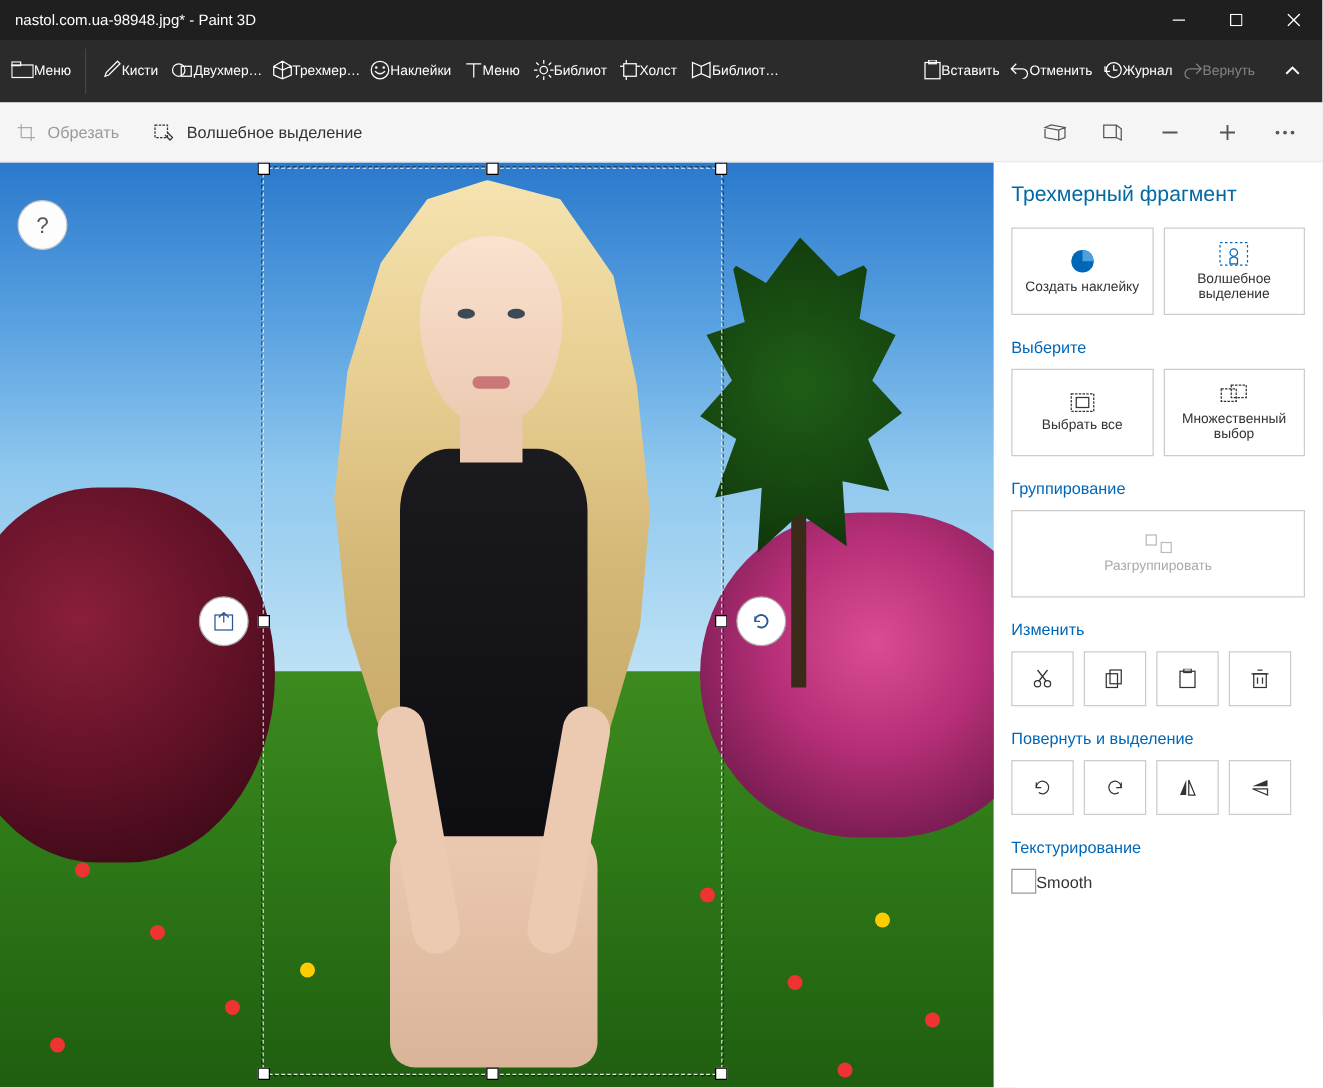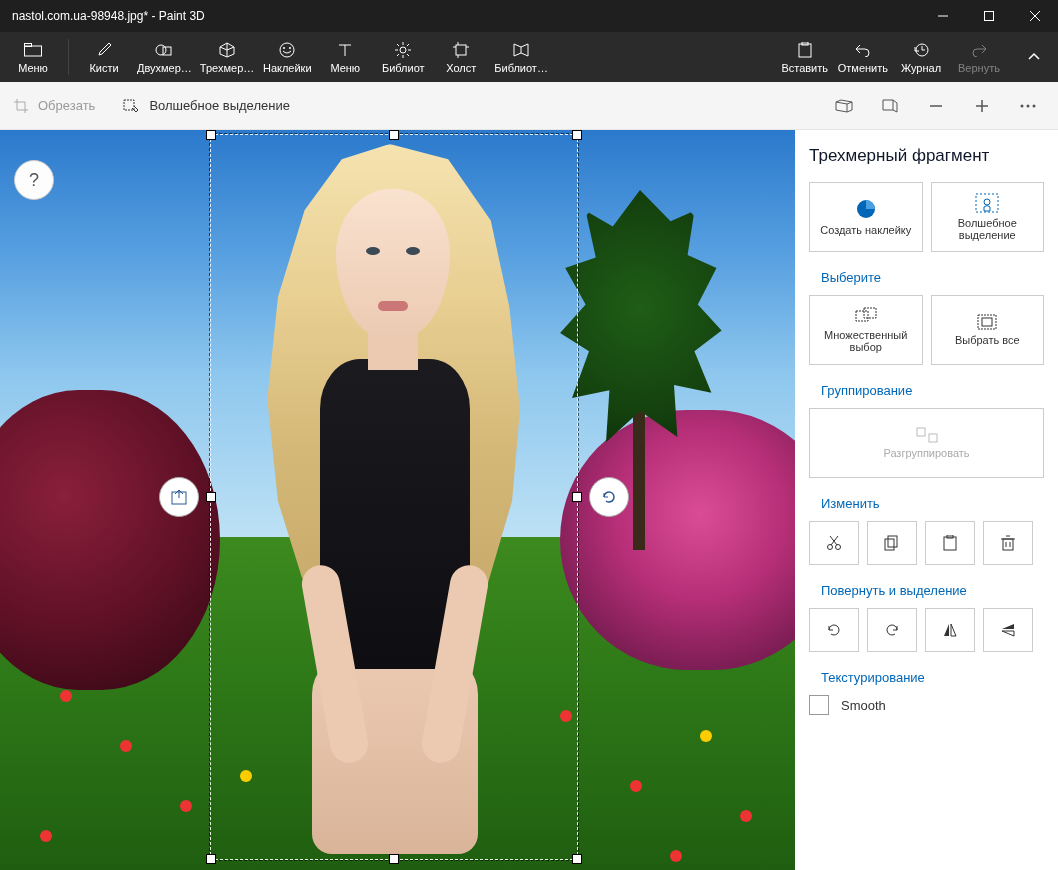--- a/index.html
+++ b/index.html
@@ -1,21 +1,21 @@
 <!DOCTYPE html>
 <html><head>
 <meta charset="utf-8">
 <style>
   * { box-sizing: border-box; font-family: "Segoe UI", sans-serif; }
   body { margin:0; width:1058px; height:870px; background:#fff; overflow:hidden; }
   .titlebar { height:32px; background:#1f1f1f; color:#fff; display:flex; align-items:center; font-size:12px; }
   .titlebar .title { padding-left:12px; flex:1; }
   .winbtn { width:46px; height:32px; display:flex; align-items:center; justify-content:center; color:#fff; font-size:12px; }
   .ribbon { height:50px; background:#2b2b2b; display:flex; align-items:center; padding:0 4px; }
-  .ribbtn { min-width:58px; height:50px; color:#fff; display:flex; flex-direction:column; align-items:center; justify-content:center; font-size:11px; padding:0 4px; }
+  .ribbtn { min-width:58px; height:50px; color:#fff; display:flex; flex-direction:row; align-items:center; justify-content:center; font-size:11px; padding:0 4px; }
   .ribbtn .ico { height:20px; display:flex; align-items:center; justify-content:center; font-size:16px; margin-bottom:2px;}
   .ribsep { width:1px; height:36px; background:#444; margin:0 6px;}
   .spacer { flex:1; }
   .chev { width:40px; height:40px; color:#fff; display:flex; align-items:center; justify-content:center; margin-left:6px;}
   .toolbar { height:48px; background:#f5f5f5; border-bottom:1px solid #e5e5e5; display:flex; align-items:center; }
   .tbtn { height:48px; display:flex; align-items:center; padding:0 14px; font-size:13px; color:#333; }
   .tbtn.sel { background:#e8e6f6; }
   .tbtn .ti { margin-right:10px; font-size:14px; }
   .tbtn.dim { color:#9a9a9a; }
   .tright { margin-left:auto; display:flex; align-items:center; gap:2px; padding-right:8px;}
@@ -44,30 +44,30 @@
   .face { position:absolute; left:108px; top:55px; width:114px; height:150px; background:linear-gradient(180deg,#f9e2cf,#eccab2); border-radius:56px 56px 52px 52px / 66px 66px 88px 88px;}
   .neck { position:absolute; left:140px; top:196px; width:50px; height:40px; background:#eccab2;}
   .torso { position:absolute; left:92px; top:225px; width:150px; height:310px; background:linear-gradient(180deg,#1a1a1f,#0e0e12); border-radius:40px 40px 30px 30px / 50px 50px 90px 90px; }
   .legs { position:absolute; left:84px; top:520px; width:166px; height:200px; background:linear-gradient(180deg,#eccab2,#d9b499); border-radius:40px 40px 20px 20px;}
   .arm { position:absolute; top:430px; width:38px; height:200px; background:#eccab2; border-radius:20px;}
   .armL{left:88px; transform:rotate(-10deg);} .armR{left:208px; transform:rotate(10deg);} 
   .eye { position:absolute; width:14px; height:8px; background:#3b4a55; border-radius:50%; top:58px;}
   .eyeL{left:30px}.eyeR{right:30px}
   .lips{position:absolute; left:42px; top:112px; width:30px; height:10px; background:#c77; border-radius:8px;}
   .sidepanel { width:263px; height:740px; background:#fff; overflow-y:auto; padding:16px 14px; color:#222;}
-  .ptitle { color:#0f172a; font-size:17px; font-weight:400; margin-bottom:16px;}
+  .ptitle { color:#0369a1; font-size:17px; font-weight:400; margin-bottom:16px;}
   .cardrow { display:flex; gap:8px; margin-bottom:18px;}
   .card { flex:1; height:70px; border:1px solid #ccc; display:flex; flex-direction:column; align-items:center; justify-content:center; font-size:11px; color:#333; text-align:center; padding:4px;}
   .card .ci { font-size:20px; color:#0067b8; margin-bottom:4px;}
   .card.disabled { color:#aaa; }
   .card.disabled .ci { color:#bbb;}
-  .seclabel { font-size:13px; color:#0067b8; margin:6px 0 10px 12px;}
+  .seclabel { font-size:13px; color:#0067b8; margin:6px 0 10px 0;}
   .iconrow { display:flex; gap:8px; margin-bottom:18px;}
   .iconbtn { width:50px; height:44px; border:1px solid #ccc; display:flex; align-items:center; justify-content:center; font-size:16px; color:#333;}
-  .chkrow { display:flex; align-items:center; gap:12px; font-size:13px; color:#333;}
+  .chkrow { display:flex; align-items:center; gap:0; font-size:13px; color:#333;}
   .chkbox { width:20px; height:20px; border:1px solid #999; background:#fff;}
   svg { display:block; }
 </style>
 </head>
 <body>
 
 <div class="titlebar">
   <div class="title">nastol.com.ua-98948.jpg* - Paint 3D</div>
   <div class="winbtn">
     <svg width="10" height="10">
@@ -360,35 +360,35 @@
             </svg>
           </div>
         <span>Волшебное выделение</span>
       </div>
     </div>
 
     <div class="seclabel">Выберите</div>
     <div class="cardrow">
       <div class="card">
         <div class="ci">
+            <svg width="20" height="16">
+              <rect x="1" y="1" width="18" height="14" fill="none" stroke="#333" stroke-dasharray="2 1"></rect>
+              <rect x="5" y="4" width="10" height="8" fill="none" stroke="#333"></rect>
+            </svg>
+          </div>
+        <span>Выбрать все</span>
+      </div>
+      <div class="card">
+        <div class="ci">
             <svg width="22" height="18">
               <rect x="1" y="4" width="12" height="10" fill="none" stroke="#333" stroke-dasharray="2 1"></rect>
               <rect x="9" y="1" width="12" height="10" fill="none" stroke="#333" stroke-dasharray="2 1"></rect>
             </svg>
           </div>
         <span>Множественный выбор</span>
-      </div>
-      <div class="card">
-        <div class="ci">
-            <svg width="20" height="16">
-              <rect x="1" y="1" width="18" height="14" fill="none" stroke="#333" stroke-dasharray="2 1"></rect>
-              <rect x="5" y="4" width="10" height="8" fill="none" stroke="#333"></rect>
-            </svg>
-          </div>
-        <span>Выбрать все</span>
       </div>
     </div>
 
     <div class="seclabel">Группирование</div>
     <div class="cardrow">
       <div class="card disabled">
         <div class="ci">
             <svg width="22" height="16">
               <rect x="1" y="1" width="8" height="8" fill="none" stroke="#bbb"></rect>
               <rect x="13" y="7" width="8" height="8" fill="none" stroke="#bbb"></rect>

